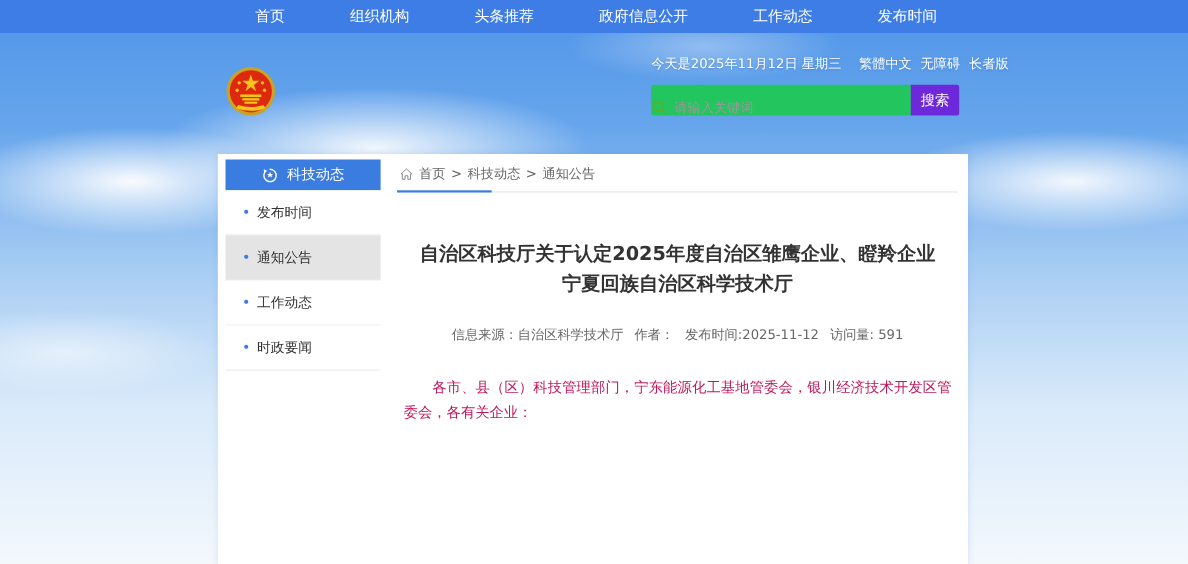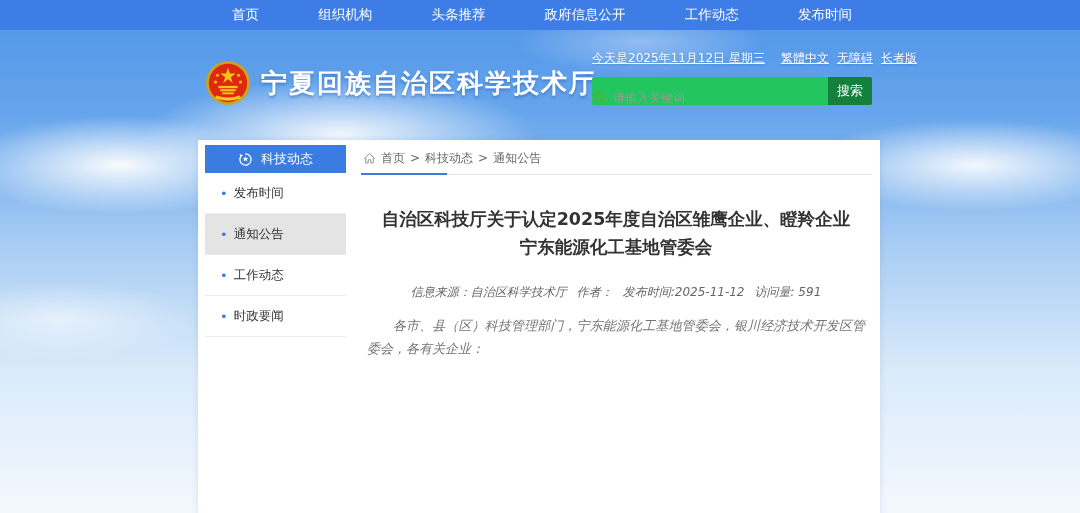--- a/index.html
+++ b/index.html
@@ -41,36 +41,36 @@
     text-shadow: 0 2px 3px rgba(30,80,160,.45);
     white-space: nowrap;
   }
   .site-subtitle {
     margin-top: 5px; font-size: 10.5px; letter-spacing: 1.6px;
     text-shadow: 0 1px 2px rgba(30,80,160,.4); white-space: nowrap;
   }
   .header-right { position: absolute; left: 592px; top: 20px; width: 280px; }
   .date-row {
     display: flex; justify-content: space-between; align-items: center;
-    color: #fff; font-size: 12px; text-shadow: 0 1px 2px rgba(30,80,160,.35); white-space: nowrap; text-decoration: underline;
+    color: #fff; font-size: 12px; text-shadow: 0 1px 2px rgba(30,80,160,.35); white-space: nowrap;
   }
   .lang-links { display: flex; gap: 8px; margin-left: 16px; }
   .lang-links span { cursor: pointer; }
   .search-row { margin-top: 10px; display: flex; height: 28px; }
   .search-box {
     flex: 1; background: #22c55e; border-radius: 2px 0 0 2px;
     display: flex; align-items: flex-end; padding: 0 0; gap: 6px;
   }
   .search-box input {
     border: none; outline: none; flex: 1; font-size: 12px; color: #333;
     font-family: "DejaVu Sans", "Liberation Sans", sans-serif; background: transparent;
   }
   .search-box input::placeholder { color: #999; }
   .search-btn {
-    width: 44px; border: none; background: #15803d; color: #fff; font-size: 13px;
+    width: 44px; border: none; background: #6d28d9; color: #fff; font-size: 13px;
     cursor: pointer; border-radius: 0 2px 2px 0;
     font-family: "DejaVu Sans", "Liberation Sans", sans-serif;
   }
 
   
   .wrapper {
     position: absolute; left: 198px; top: 140px; width: 682px; height: 380px;
     background: #fff; box-shadow: 0 0 6px rgba(80,120,180,.18);
   }
 
@@ -97,29 +97,29 @@
   }
   .breadcrumb svg { width: 13px; height: 13px; }
   .breadcrumb a { color: #666; text-decoration: none; cursor: pointer; }
   .crumb-divider { position: relative; border-bottom: 1px solid #e5e5e5; height: 4px; }
   .crumb-divider::before {
     content: ""; position: absolute; left: 0; bottom: -1px; width: 86px; height: 2px; background: #3a7ce0;
   }
 
   .article { padding: 0 6px; }
   .article-title {
-    margin-top: 30px; text-align: center; font-size: 17.5px; font-weight: bold;
+    margin-top: 42px; text-align: center; font-size: 17.5px; font-weight: bold;
     color: #333; line-height: 28px;
   }
   .article-meta {
     margin-top: 23px; text-align: center; font-size: 12px; color: #666; white-space: nowrap;
   }
-  .article-meta span { margin: 0 5px; font-style: italic; }
+  .article-meta span { margin: 0 5px; }
   .article-body {
-    margin-top: 13px; font-size: 13px; color: #737373; line-height: 23px; text-align: justify; font-style: italic;
+    margin-top: 28px; font-size: 13px; color: #be185d; line-height: 23px; text-align: justify;
   }
   .article-body p { text-indent: 2em; }
 </style>
 </head>
 <body>
 
 <div class="topnav">
   <div class="topnav-inner">
     <a>首页</a>
     <a>组织机构</a>
@@ -139,21 +139,20 @@
       <circle cx="13" cy="16" r="1.6" fill="#f5c518"></circle>
       <circle cx="35" cy="16" r="1.6" fill="#f5c518"></circle>
       <circle cx="11" cy="23" r="1.6" fill="#f5c518"></circle>
       <circle cx="37" cy="23" r="1.6" fill="#f5c518"></circle>
       <rect x="14" y="27" width="20" height="2.4" fill="#f5c518"></rect>
       <rect x="16" y="30.5" width="16" height="2.2" fill="#f5c518"></rect>
       <rect x="18" y="33.8" width="12" height="2" fill="#f5c518"></rect>
       <path d="M10 40 Q24 45 38 40 L36 37 Q24 41 12 37 Z" fill="#f5c518"></path>
     </svg>
     <div class="site-titles">
-      <div class="site-title">宁夏回族自治区科学技术厅</div>
     </div>
   </div>
 
   <div class="header-right">
     <div class="date-row">
       <span>今天是2025年11月12日 星期三</span>
       <span class="lang-links">
         <span>繁體中文</span>
         <span>无障碍</span>
         <span>长者版</span>
@@ -210,21 +209,21 @@
       <span>&gt;</span>
       <a>科技动态</a>
       <span>&gt;</span>
       <a>通知公告</a>
     </div>
     <div class="crumb-divider"></div>
 
     <div class="article">
       <div class="article-title">
         <div>自治区科技厅关于认定2025年度自治区雏鹰企业、瞪羚企业</div>
-        <div>宁东能源化工基地管委会</div>
+        <div>宁夏回族自治区科学技术厅</div>
       </div>
 
       <div class="article-meta">
         <span>信息来源：自治区科学技术厅</span><span>作者：</span><span>发布时间:2025-11-12</span><span>访问量: 591</span>
       </div>
 
       <div class="article-body">
         <p>各市、县（区）科技管理部门，宁东能源化工基地管委会，银川经济技术开发区管委会，各有关企业：</p>
       </div>
 

